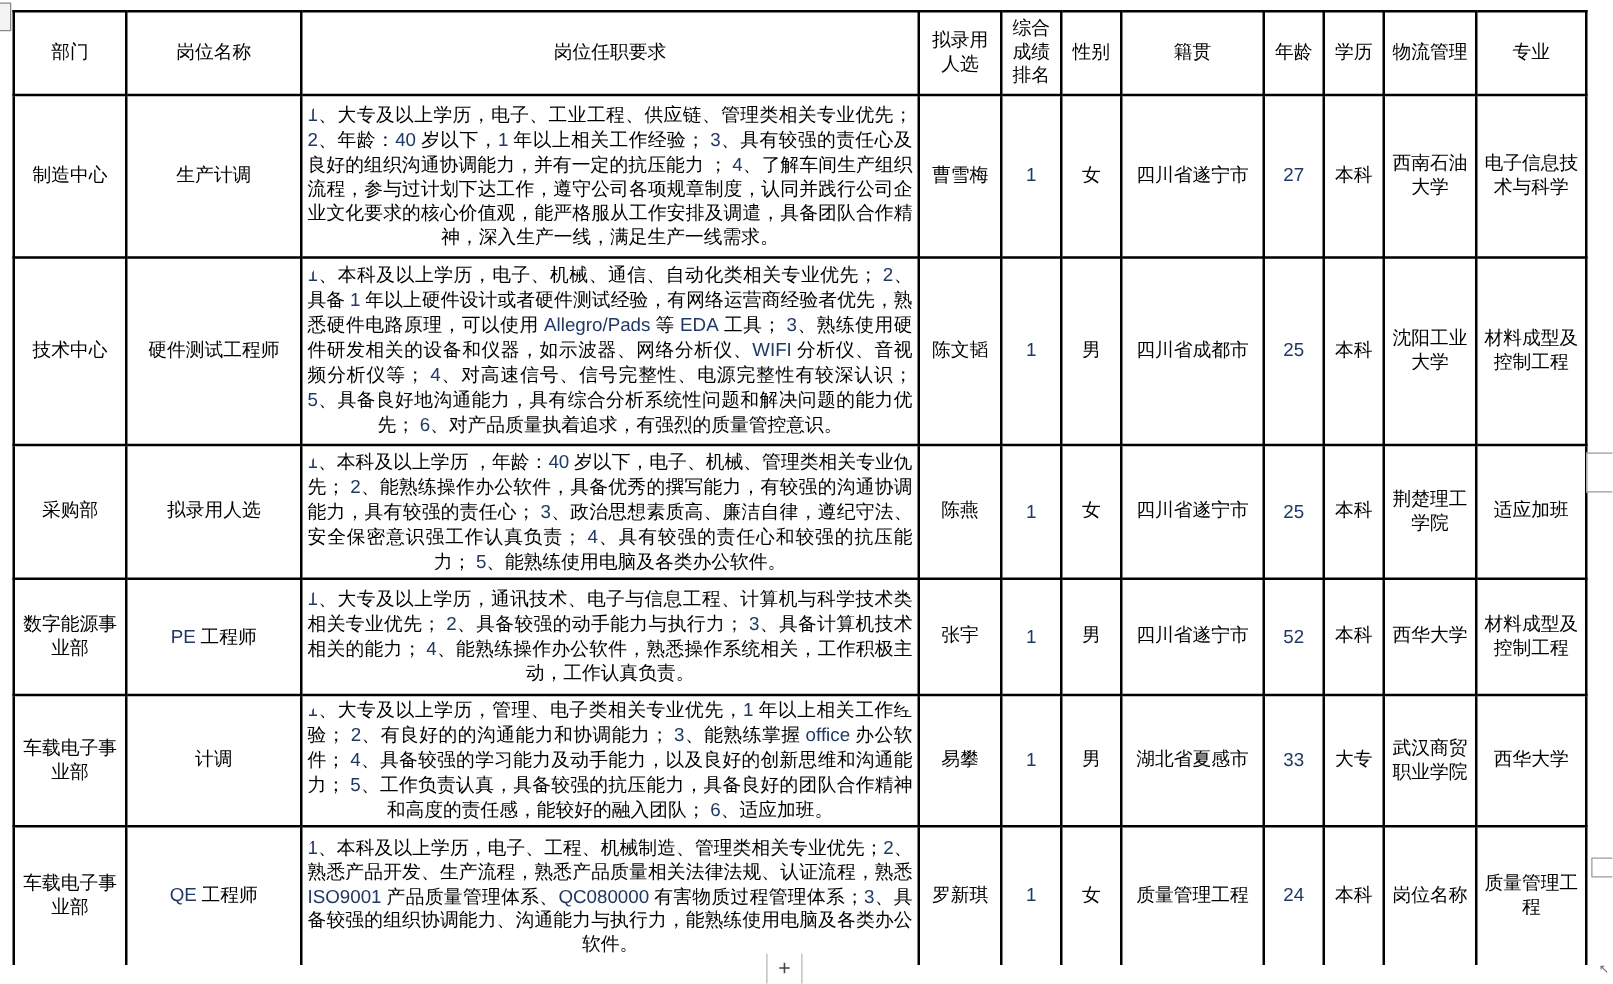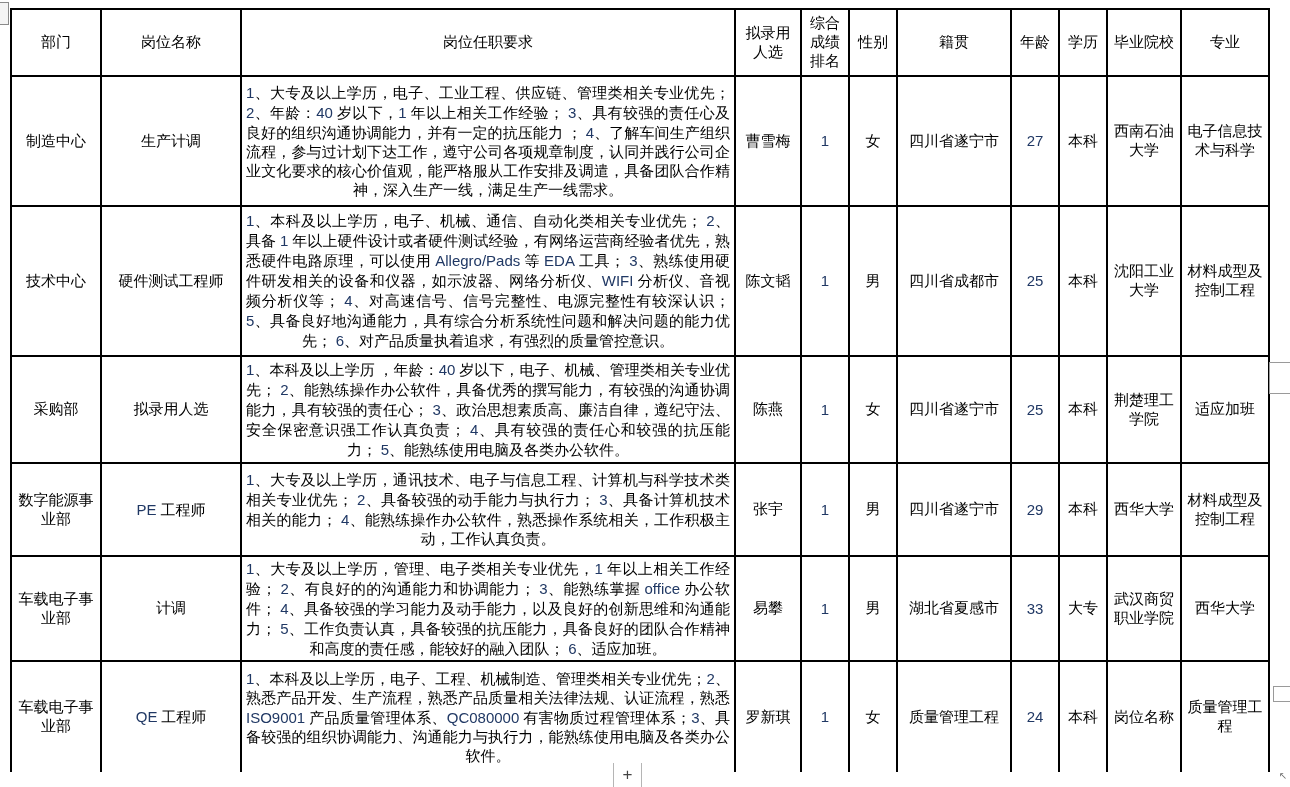--- a/index.html
+++ b/index.html
@@ -21,20 +21,21 @@
     text-align:center;
     vertical-align:middle;
     padding:1px 3px;
     overflow:hidden;
     background:#fff;
   }
   .sheet-table td.req{
     text-align:justify;
     text-align-last:center;
     padding:1px 4px;
+    border-radius:30px;
   }
   .latin{
     color:var(--latin-color,#203864);
     font-family:"Liberation Sans","DejaVu Sans",sans-serif;
   }
   
   .corner-fragment{
     position:absolute;left:-4px;top:2px;width:11px;height:21px;
     border:1px solid #8a8a8a;background:#f4f4f4;
   }
@@ -84,21 +85,21 @@
     <tr style="height: 67px;">
         <th>部门</th>
         <th>岗位名称</th>
         <th>岗位任职要求</th>
         <th>拟录用人选</th>
         <th>综合成绩排名</th>
         <th>性别</th>
         <th>籍贯</th>
         <th>年龄</th>
         <th>学历</th>
-        <th>毕业院校</th>
+        <th>物流管理</th>
         <th>专业</th>
       </tr>
   </thead>
   <tbody>
       <tr style="height: 130px;">
         <td>制造中心</td>
         <td>生产计调</td>
         <td class="req"><span class="latin">1</span>、大专及以上学历，电子、工业工程、供应链、管理类相关专业优先；<span class="latin">2</span>、年龄：<span class="latin">40</span> 岁以下，<span class="latin">1</span> 年以上相关工作经验；  <span class="latin">3</span>、具有较强的责任心及良好的组织沟通协调能力，并有一定的抗压能力 ；  <span class="latin">4</span>、了解车间生产组织流程，参与过计划下达工作，遵守公司各项规章制度，认同并践行公司企业文化要求的核心价值观，能严格服从工作安排及调遣，具备团队合作精神，深入生产一线，满足生产一线需求。</td>
         <td>曹雪梅</td>
         <td><span class="latin">1</span></td>
@@ -136,21 +137,21 @@
         <td>适应加班</td>
       </tr>
       <tr style="height: 93px;">
         <td>数字能源事业部</td>
         <td><span class="latin">PE</span> 工程师</td>
         <td class="req"><span class="latin">1</span>、大专及以上学历，通讯技术、电子与信息工程、计算机与科学技术类相关专业优先；  <span class="latin">2</span>、具备较强的动手能力与执行力；  <span class="latin">3</span>、具备计算机技术相关的能力；  <span class="latin">4</span>、能熟练操作办公软件，熟悉操作系统相关，工作积极主动，工作认真负责。</td>
         <td>张宇</td>
         <td><span class="latin">1</span></td>
         <td>男</td>
         <td>四川省遂宁市</td>
-        <td><span class="latin">29</span></td>
+        <td><span class="latin">52</span></td>
         <td>本科</td>
         <td>西华大学</td>
         <td>材料成型及控制工程</td>
       </tr>
       <tr style="height: 105px;">
         <td>车载电子事业部</td>
         <td>计调</td>
         <td class="req"><span class="latin">1</span>、大专及以上学历，管理、电子类相关专业优先，<span class="latin">1</span> 年以上相关工作经验；  <span class="latin">2</span>、有良好的的沟通能力和协调能力；  <span class="latin">3</span>、能熟练掌握 <span class="latin">office</span> 办公软件；  <span class="latin">4</span>、具备较强的学习能力及动手能力，以及良好的创新思维和沟通能力；  <span class="latin">5</span>、工作负责认真，具备较强的抗压能力，具备良好的团队合作精神和高度的责任感，能较好的融入团队；  <span class="latin">6</span>、适应加班。</td>
         <td>易攀</td>
         <td><span class="latin">1</span></td>

